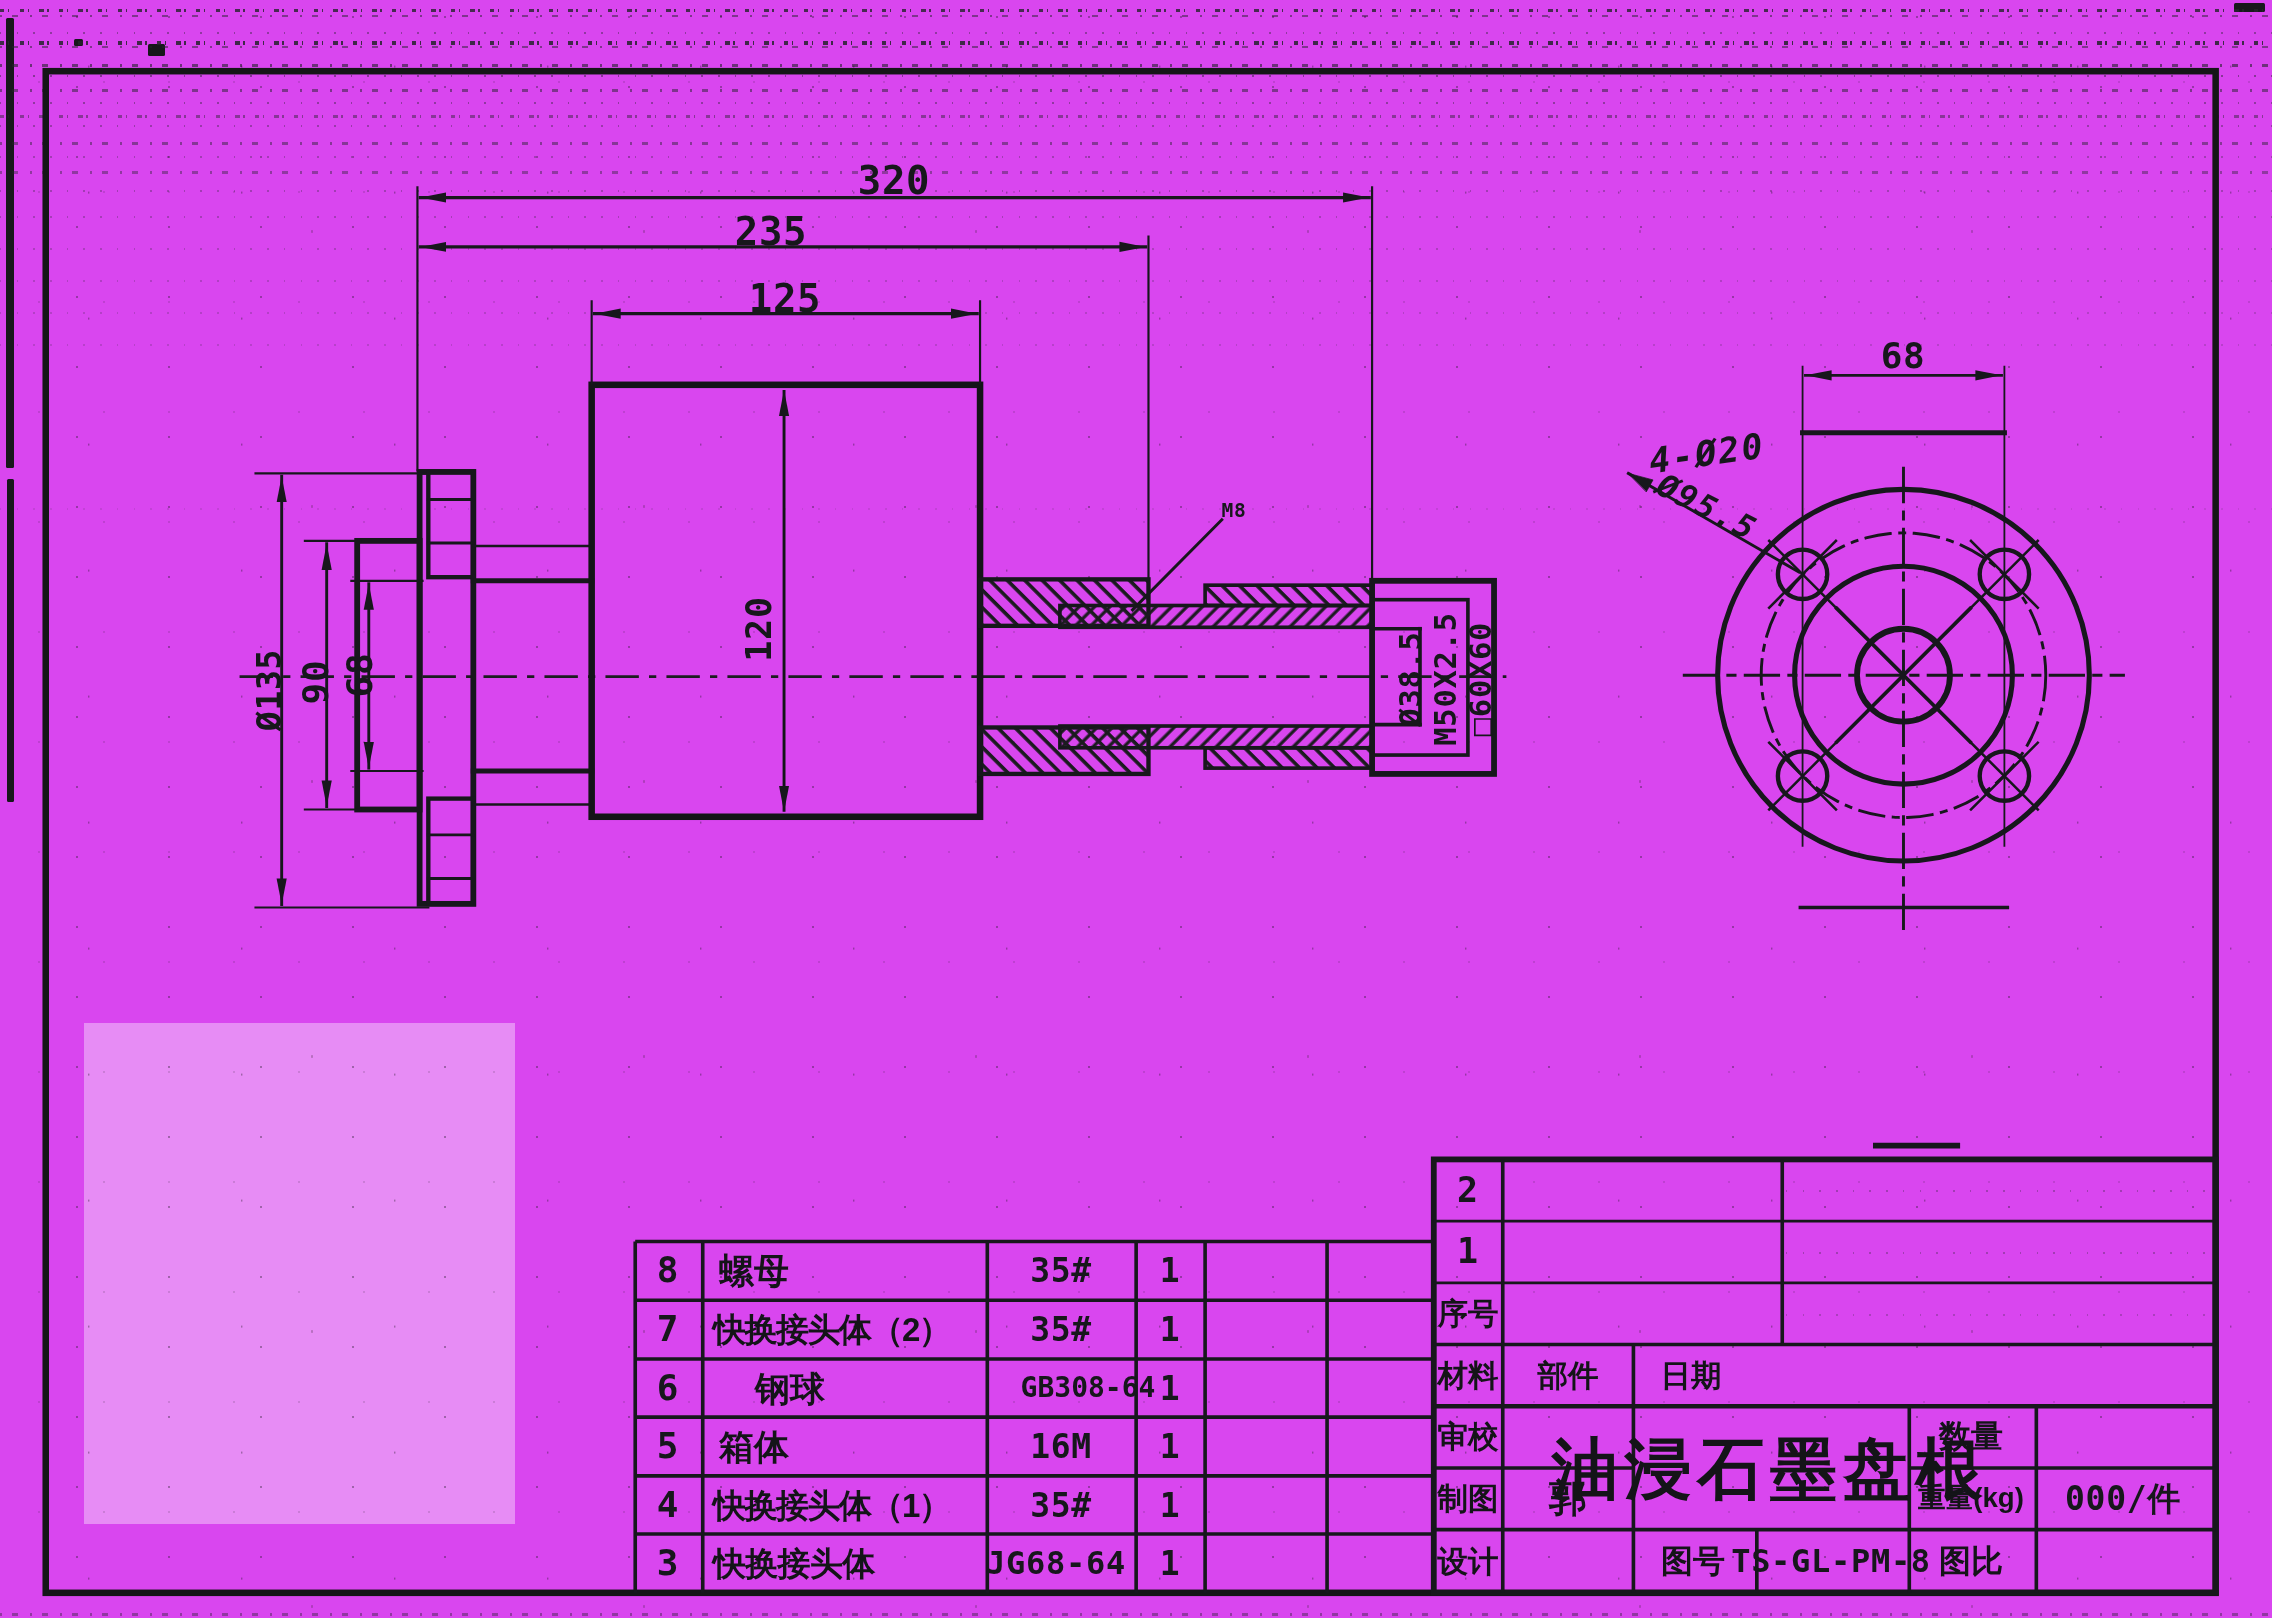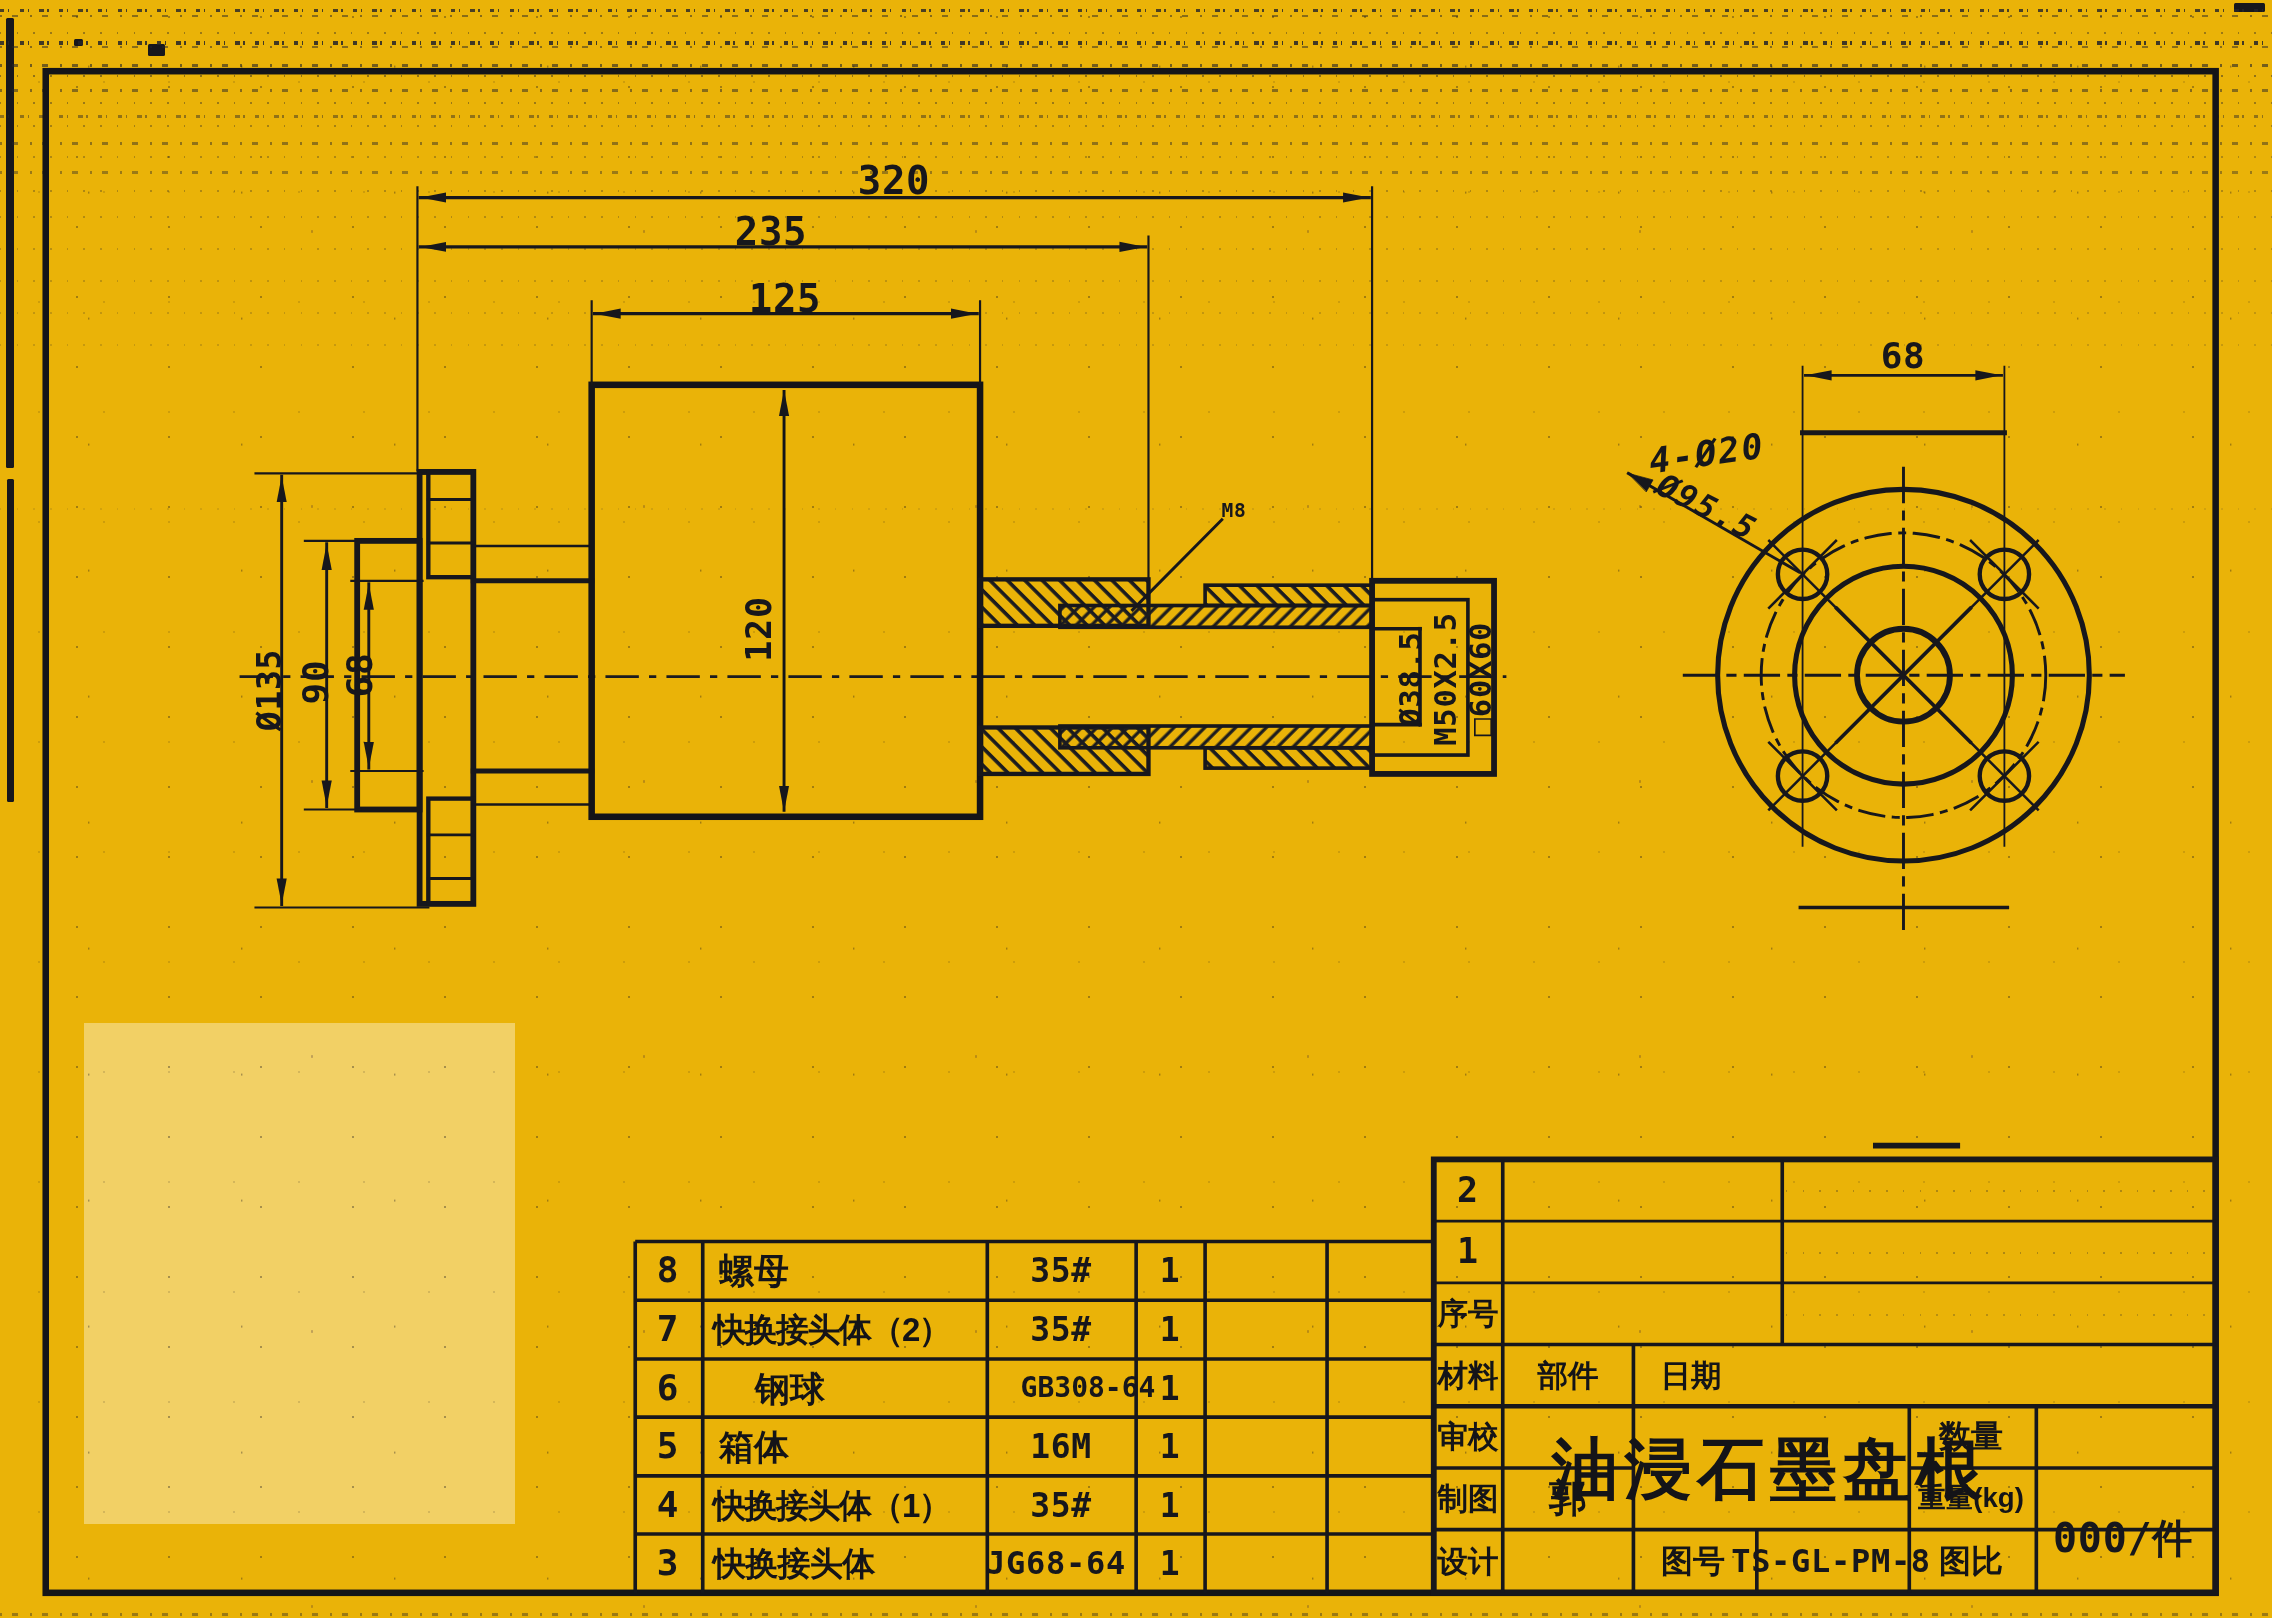--- a/index.html
+++ b/index.html
@@ -1,16 +1,16 @@
 <!DOCTYPE html>
 <html style="font-size:11.6px"><head>
 <meta charset="utf-8">
 <style>
   html,body{margin:0;padding:0;background:#d8d6e0;}
-  #canvas{position:relative;width:2273px;height:1619px;background:#eab308;overflow:hidden;
+  #canvas{position:relative;width:2273px;height:1619px;background:#d946ef;overflow:hidden;
           font-family:"Liberation Sans","DejaVu Sans",sans-serif;color:#1b1b1f;}
   
   #canvas::after{content:"";position:absolute;inset:0;pointer-events:none;opacity:.55;
     background-image:
       radial-gradient(circle,rgba(25,22,30,.9) 0.8px,transparent 0.9px),
       radial-gradient(circle,rgba(25,22,30,.65) 0.7px,transparent 0.9px),
       radial-gradient(circle,rgba(60,35,55,.5) 1.1px,transparent 1.2px),
       radial-gradient(circle,rgba(25,22,30,.5) 0.7px,transparent 0.8px);
     background-size:153px 126px,92px 70px,332px 275px,65px 110px;
     background-position:12.3px 3.6px,31px 52px,146px 94px,6.5px 27px;}
@@ -274,20 +274,20 @@
     <div class="t cjk" style="left:1468px;top:1375px;font-size:30.5px;">材料</div>
     <div class="t cjk" style="left:1568px;top:1375px;font-size:30.5px;">部件</div>
     <div class="t cjk" style="left:1691px;top:1375px;font-size:30.5px;">日期</div>
     <div class="t cjk" style="left:1468px;top:1436px;font-size:30.5px;">审校</div>
     <div class="t cjk" style="left:1468px;top:1498px;font-size:30.5px;">制图</div>
     <div class="t cjk" style="left:1568px;top:1498px;font-size:38px;">郭</div>
     <div class="t cjk" style="left:1468px;top:1561px;font-size:30.5px;">设计</div>
     <div class="t cjk" style="left:1770px;top:1468px;font-size:67px;letter-spacing:5.8px;">油浸石墨盘根</div>
     <div class="t cjk" style="left:1971px;top:1436px;font-size:32px;">数量</div>
     <div class="t cjk" style="left:1971px;top:1498px;font-size:27.6px;">重量(kg)</div>
-    <div class="t dim" style="left:2123px;top:1498px;font-size:40px;margin-top:40px;">000/件</div>
+    <div class="t dim" style="left:2123px;top:1498px;font-size:33px;">000/件</div>
     <div class="t cjk" style="left:1693px;top:1561px;font-size:32px;">图号</div>
     <div class="t dim" style="left:1831px;top:1561px;font-size:32px;">TS-GL-PM-8</div>
     <div class="t cjk" style="left:1971px;top:1561px;font-size:32px;">图比</div>
   </div>
 
 </div>
 
 
 </body></html>

